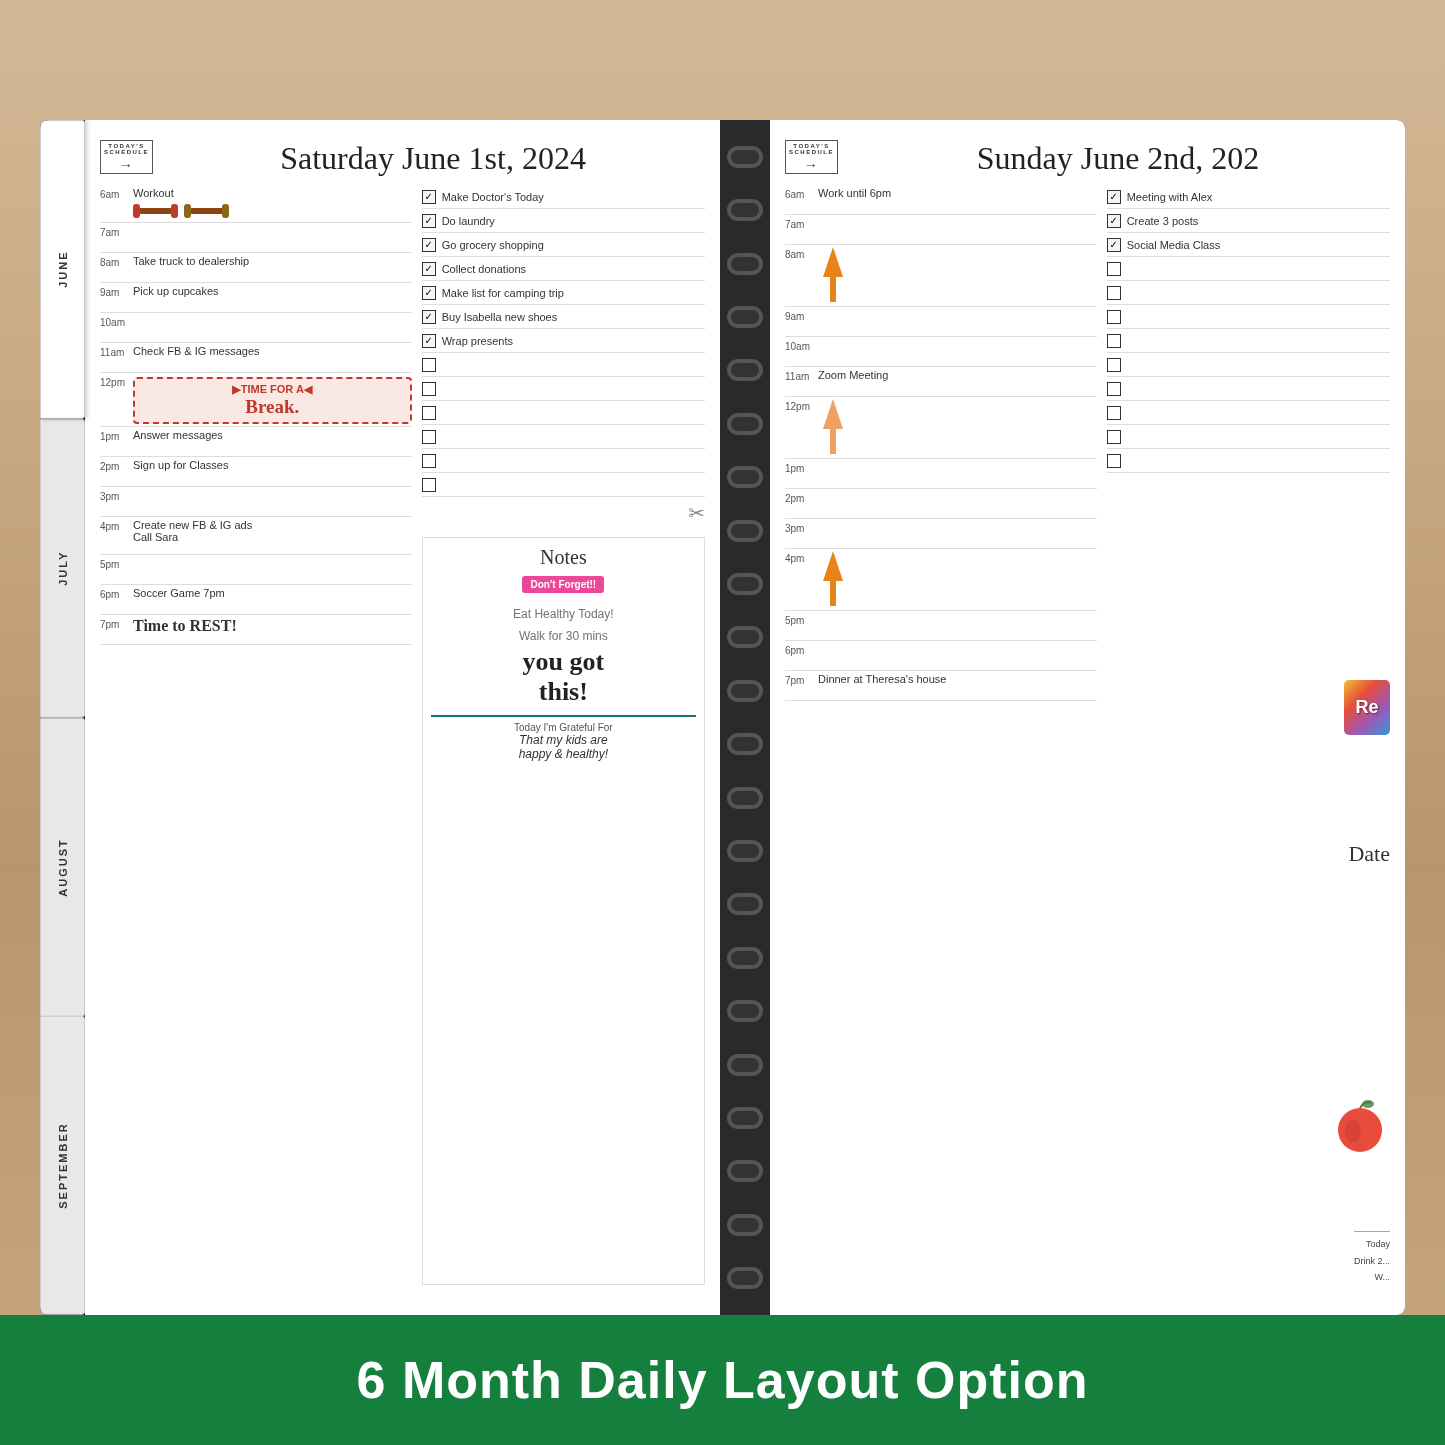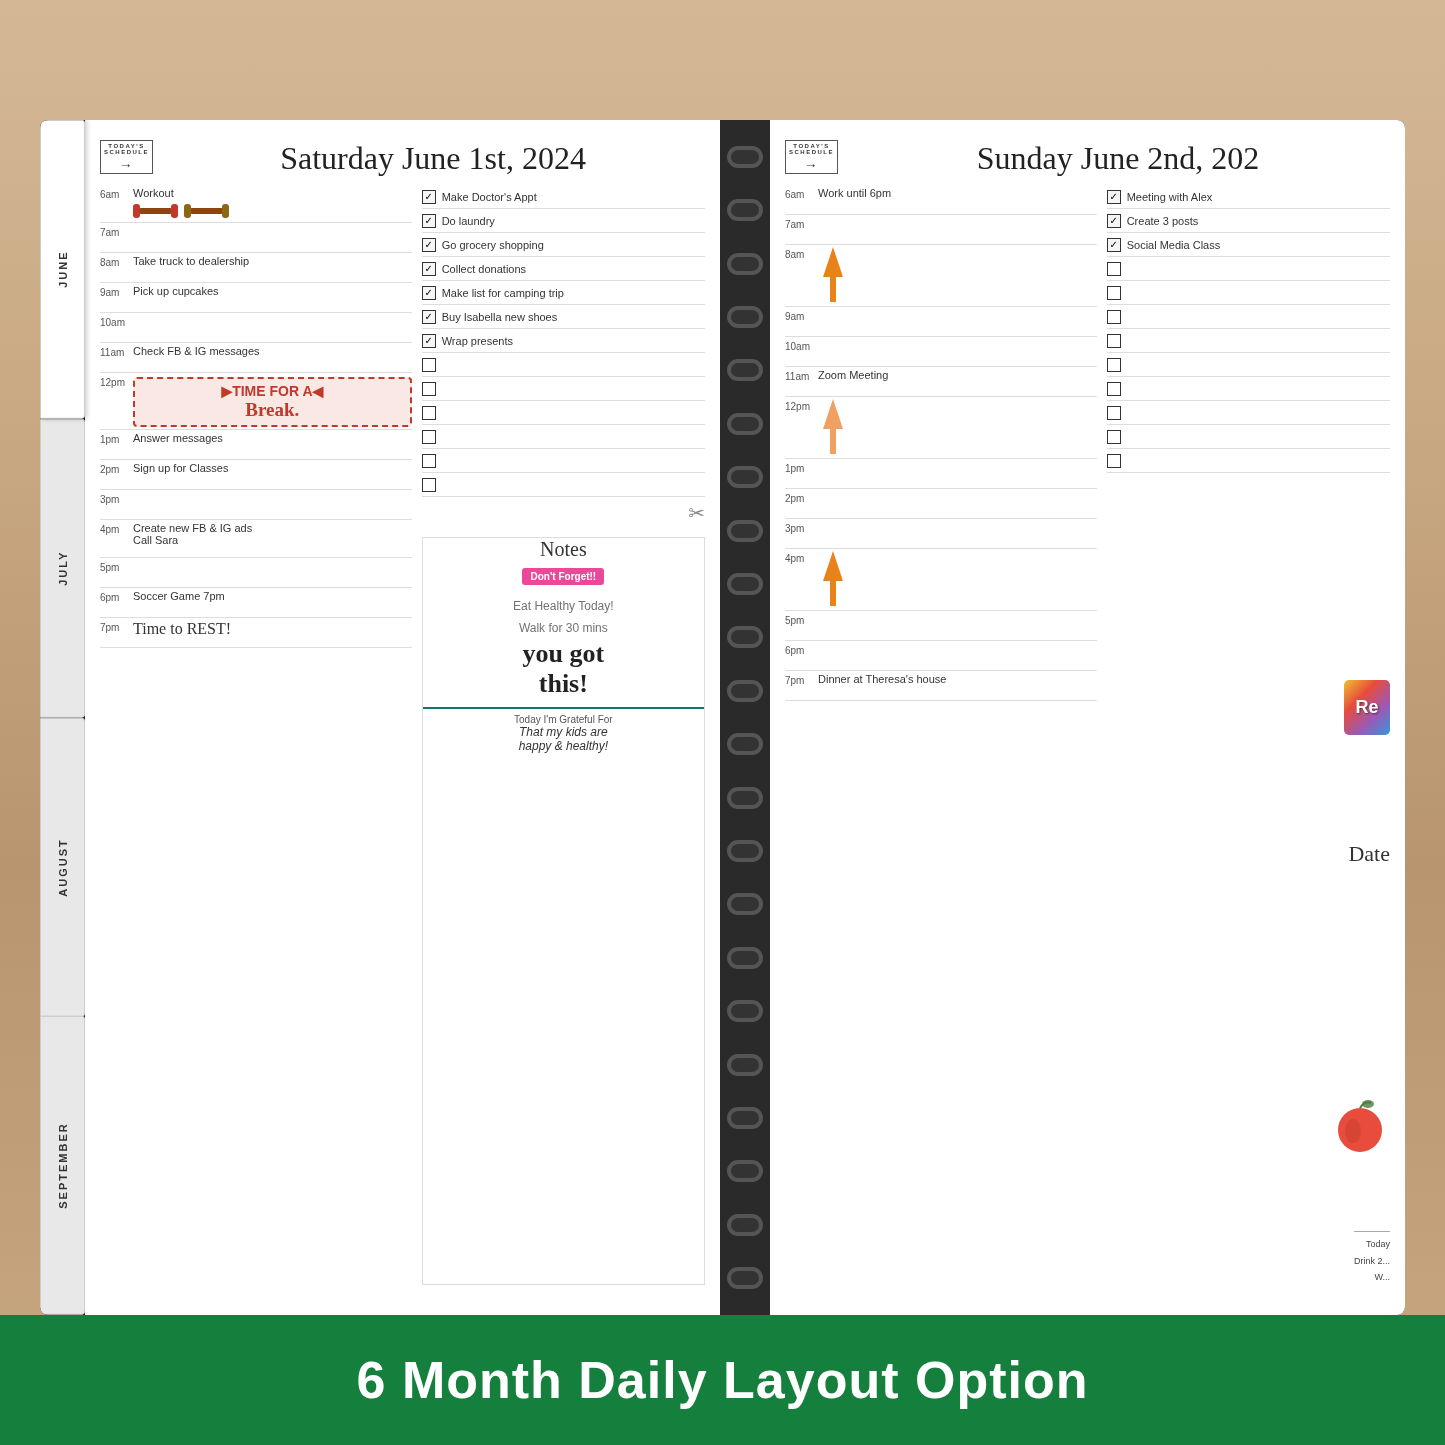--- a/index.html
+++ b/index.html
@@ -215,20 +215,21 @@
 
     .task-text {
       font-size: 11px;
       color: #333;
     }
 
     
     .notes-section {
       margin-top: 8px;
       border: 1px solid #ddd;
+      padding: 8px;
       flex: 1;
     }
 
     .notes-title {
       font-family: 'Brush Script MT', cursive;
       font-size: 20px;
       text-align: center;
       color: #333;
       margin-bottom: 5px;
     }
@@ -366,21 +367,21 @@
 
         <div class="time-slot">
           <span class="time-label">11am</span>
           <div class="time-content">Check FB &amp; IG messages</div>
         </div>
 
         <div class="time-slot" style="min-height:45px;">
           <span class="time-label">12pm</span>
           <div class="time-content">
             <div style="background:#f9e8e4; border:2px dashed #c0392b; border-radius:4px; padding:4px 8px; text-align:center; margin-top:2px;">
-              <div style="font-size:14px; color:#c0392b; font-weight:bold;">▶TIME FOR A◀</div>
+              <div style="font-size:11px; color:#c0392b; font-weight:bold;">▶TIME FOR A◀</div>
               <div style="font-size:19px; font-weight:900; color:#c0392b; font-family:'Brush Script MT',cursive;">Break.</div>
             </div>
           </div>
         </div>
 
         <div class="time-slot">
           <span class="time-label">1pm</span>
           <div class="time-content">Answer messages</div>
         </div>
 
@@ -408,32 +409,32 @@
         </div>
 
         <div class="time-slot">
           <span class="time-label">6pm</span>
           <div class="time-content">Soccer Game 7pm</div>
         </div>
 
         <div class="time-slot">
           <span class="time-label">7pm</span>
           <div class="time-content">
-            <span style="font-family:'Brush Script MT',cursive; font-size:16px;">Time to REST!</span>
+            <span style="font-family:'Brush Script MT',cursive; font-size:16px;font-weight:bold;">Time to REST!</span>
           </div>
         </div>
 
       </div>
 
       <div class="tasks-column">
 
         <div>
           <div class="task-item">
             <div class="task-checkbox checked">✓</div>
-            <span class="task-text">Make Doctor's Appt</span>
+            <span class="task-text">Make Doctor's Today</span>
           </div>
           <div class="task-item">
             <div class="task-checkbox checked">✓</div>
             <span class="task-text">Do laundry</span>
           </div>
           <div class="task-item">
             <div class="task-checkbox checked">✓</div>
             <span class="task-text">Go grocery shopping</span>
           </div>
           <div class="task-item">

